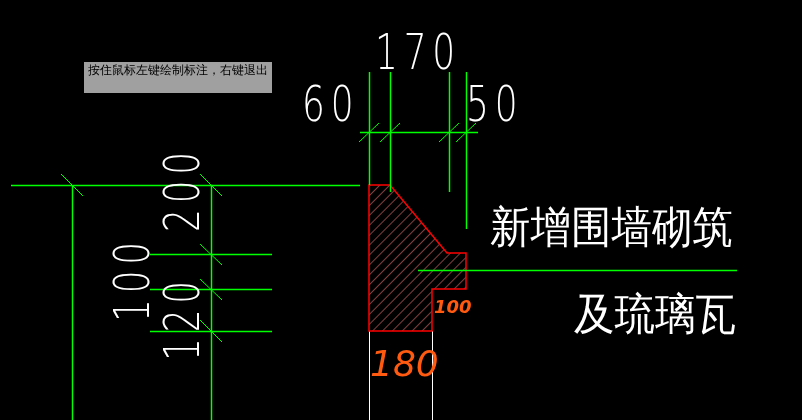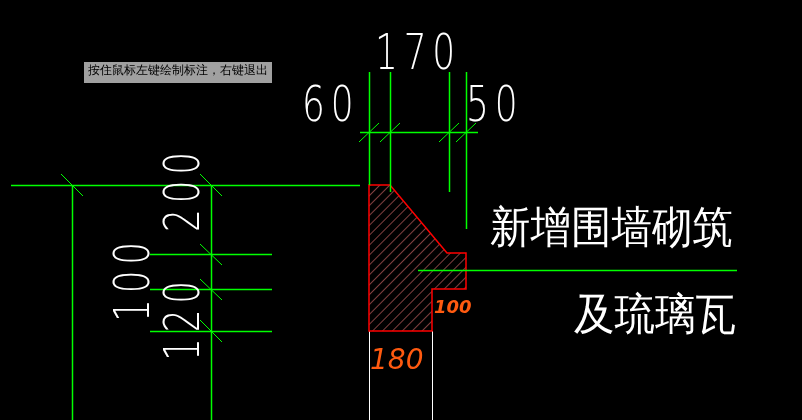--- a/index.html
+++ b/index.html
@@ -1,19 +1,19 @@
 <!DOCTYPE html>
 <html><head>
 <meta charset="utf-8">
 <style>
   html, body { margin:0; padding:0; background:#000; }
   body { width:802px; height:420px; overflow:hidden; position:relative; font-family:"DejaVu Sans", sans-serif; }
   #canvas { position:absolute; left:0; top:0; }
   .tooltip {
-    position:absolute; left:84px; top:62px; height:21px;
+    position:absolute; left:84px; top:62px; height:31px;
     background:#a0a0a0; color:#000; font-size:12px; line-height:17px;
     padding:0 4px; white-space:nowrap; letter-spacing:0px;
   }
   .cadtext { position:absolute; color:#fff; white-space:nowrap; }
   .dim-h { font-family:"DejaVu Sans", sans-serif; font-weight:100; font-size:50px; line-height:50px; letter-spacing:8px; transform:scaleX(0.72); transform-origin:left top; }
   .dim-v { font-family:"DejaVu Sans", sans-serif; font-weight:100; font-size:50px; line-height:50px; letter-spacing:8px; transform-origin:left top; }
   .label-cn { font-family:"DejaVu Sans", sans-serif; font-size:44px; line-height:48px; font-weight:100; letter-spacing:0px; }
   .hand { position:absolute; color:#ff5a10; font-style:italic; font-weight:bold; white-space:nowrap; font-family:"DejaVu Sans", sans-serif; }
 </style>
 </head>
@@ -80,13 +80,13 @@
 <div class="cadtext dim-h" style="left:466px; top:79px;">50</div>
 
 <div class="cadtext dim-v" style="left:107px; top:322px; transform:rotate(-90deg) scaleX(0.72);">100</div>
 <div class="cadtext dim-v" style="left:157px; top:232px; transform:rotate(-90deg) scaleX(0.72);">200</div>
 <div class="cadtext dim-v" style="left:157px; top:361px; transform:rotate(-90deg) scaleX(0.72);">120</div>
 
 <div class="cadtext label-cn" style="left:490px; top:203px; transform:scaleX(0.92); transform-origin:left top;">新增围墙砌筑</div>
 <div class="cadtext label-cn" style="left:574px; top:290px; transform:scaleX(0.92); transform-origin:left top;">及琉璃瓦</div>
 
 <div class="hand" style="left:434px; top:296px; font-size:18px;">100</div>
-<div class="hand" style="left:370px; top:343px; font-size:28px; font-weight:normal;text-align:right;">180</div>
+<div class="hand" style="left:370px; top:343px; font-size:36px; font-weight:normal;text-align:right;">180</div>
 
 </body></html>

